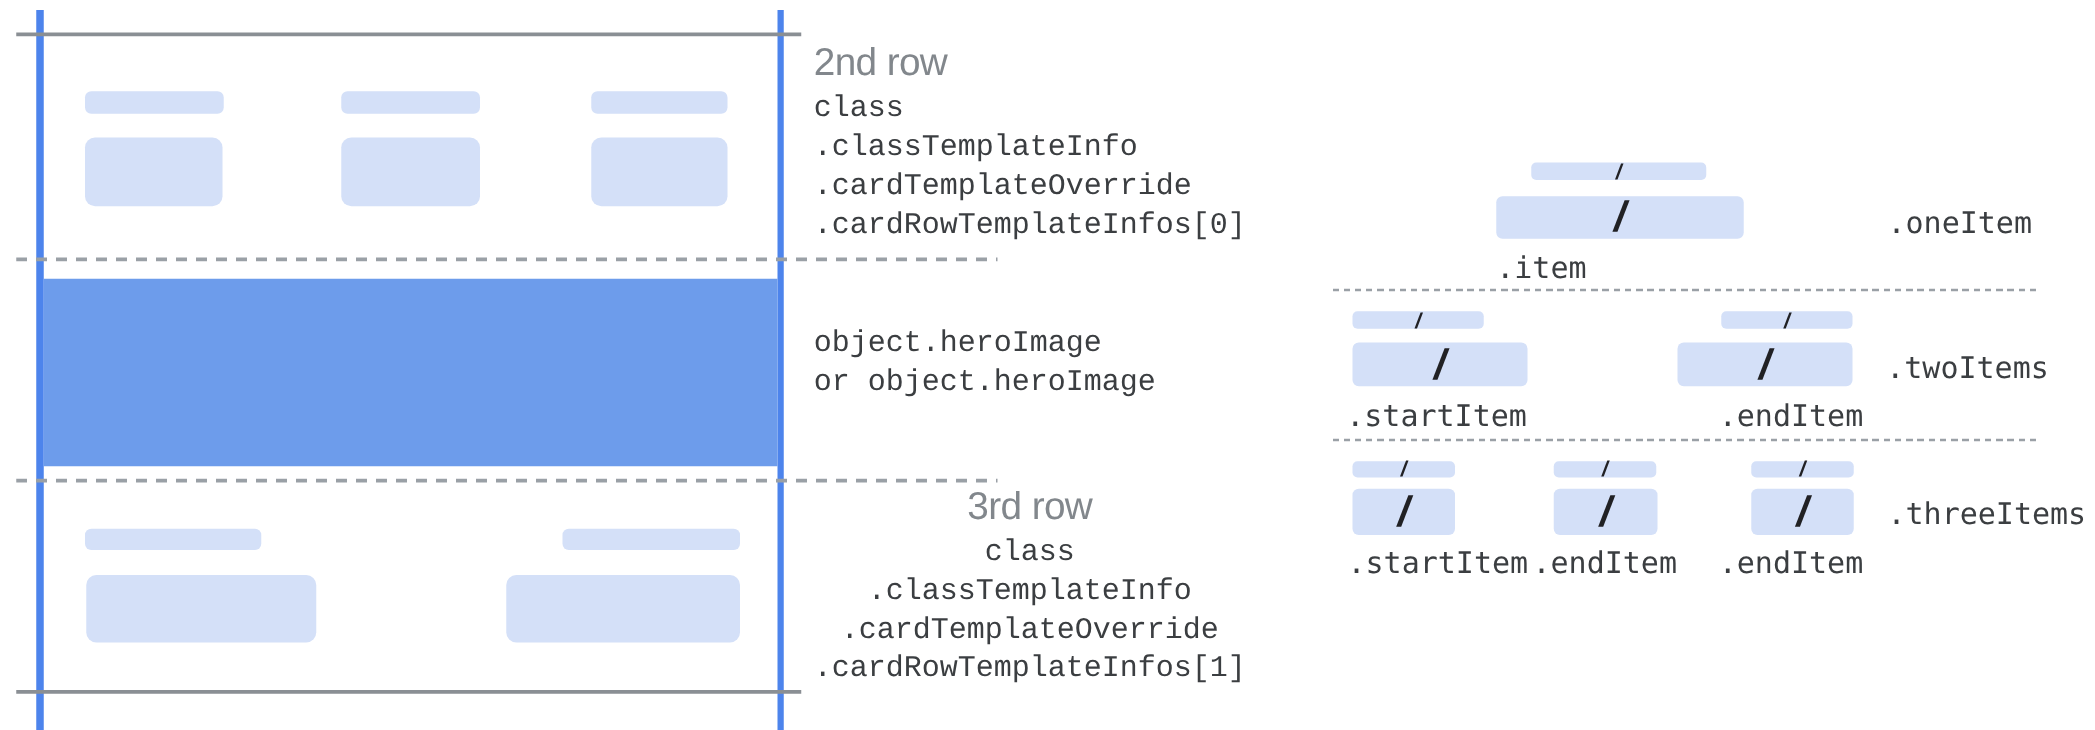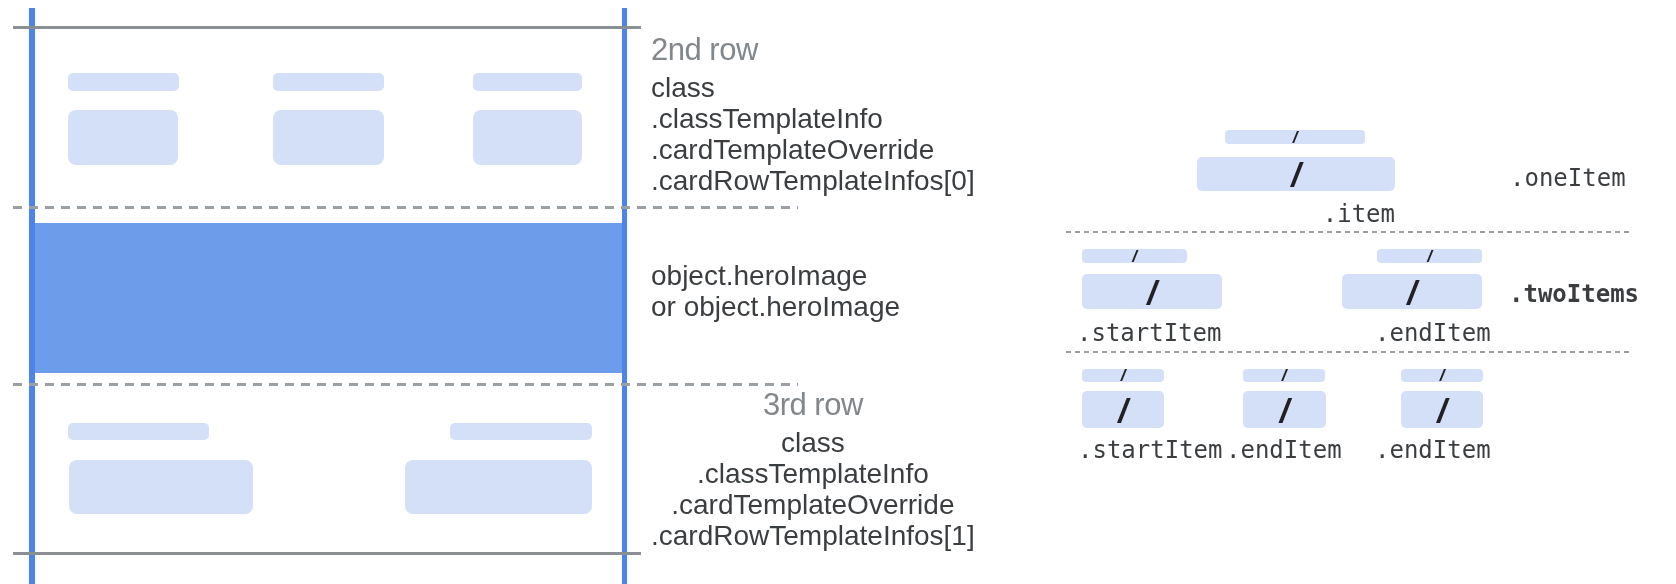--- a/index.html
+++ b/index.html
@@ -22,36 +22,36 @@
   .hero { position:absolute; background:#6d9ceb; }
   .bar  { position:absolute; background:#d4e0f8; border-radius:5px; }
   .box  { position:absolute; background:#d4e0f8; border-radius:8px; }
 
   
   .note-block { position:absolute; }
   .note-heading {
     font-weight:normal; font-size:31px; line-height:37px; color:#82878c;
     letter-spacing:-0.5px; margin:0 0 4px 0;
   }
-  .code { font-family:Liberation Sans, sans-serif; font-size:28px; line-height:31px; color:#3b3e41; white-space:pre; }
+  .code { font-family:Liberation Mono, monospace; font-size:24px; line-height:31px; color:#3b3e41; white-space:pre; }
 
   
   .slashbar-small {
     position:absolute; background:#d4e0f8; border-radius:4px;
     display:flex; align-items:center; justify-content:center;
   }
   .slashbar-big {
     position:absolute; background:#d4e0f8; border-radius:5px;
     display:flex; align-items:center; justify-content:center;
   }
   .slash-sm { font-style:italic; font-weight:bold; font-size:17px; line-height:1; color:#212124; }
   .slash-lg { font-style:italic; font-weight:bold; font-size:34px; line-height:1; color:#212124; }
   .item-label {
     position:absolute; font-family:"DejaVu Sans Mono", monospace;
-    font-size:24px; line-height:26px; color:#3b3e41; white-space:pre; text-align:right;
+    font-size:24px; line-height:26px; color:#3b3e41; white-space:pre; text-align:left;
   }
   .row-label {
     position:absolute; font-family:"DejaVu Sans Mono", monospace;
     font-size:24px; line-height:26px; color:#3b3e41; white-space:pre;
   }
 </style>
 </head>
 <body>
 
 <div class="canvas">
@@ -120,21 +120,21 @@
   <div class="item-label" style="left:1077px; top:320px;">.startItem</div>
 
   <div class="slashbar-small" style="left:1377px; top:249px; width:105px; height:14px;">
     <span class="slash-sm">/</span>
   </div>
   <div class="slashbar-big" style="left:1342px; top:274px; width:140px; height:35px;">
     <span class="slash-lg">/</span>
   </div>
   <div class="item-label" style="left:1375px; top:320px;">.endItem</div>
 
-  <div class="row-label" style="left:1509px; top:281px;font-weight:bold;">.twoItems</div>
+  <div class="row-label" style="left:1509px; top:281px;">.twoItems</div>
 
   <div class="dotline" style="left:1066px; top:351px; width:564px;"></div>
 
   <div class="slashbar-small" style="left:1082px; top:369px; width:82px; height:13px;">
     <span class="slash-sm">/</span>
   </div>
   <div class="slashbar-big" style="left:1082px; top:391px; width:82px; height:37px;">
     <span class="slash-lg">/</span>
   </div>
   <div class="item-label" style="left:1078px; top:437px;">.startItem</div>
@@ -148,14 +148,15 @@
   <div class="item-label" style="left:1226px; top:437px;">.endItem</div>
 
   <div class="slashbar-small" style="left:1401px; top:369px; width:82px; height:13px;">
     <span class="slash-sm">/</span>
   </div>
   <div class="slashbar-big" style="left:1401px; top:391px; width:82px; height:37px;">
     <span class="slash-lg">/</span>
   </div>
   <div class="item-label" style="left:1375px; top:437px;">.endItem</div>
 
+  <div class="row-label" style="left:1510px; top:398px;">.threeItems</div>
 
 </div>
 
 </body></html>

